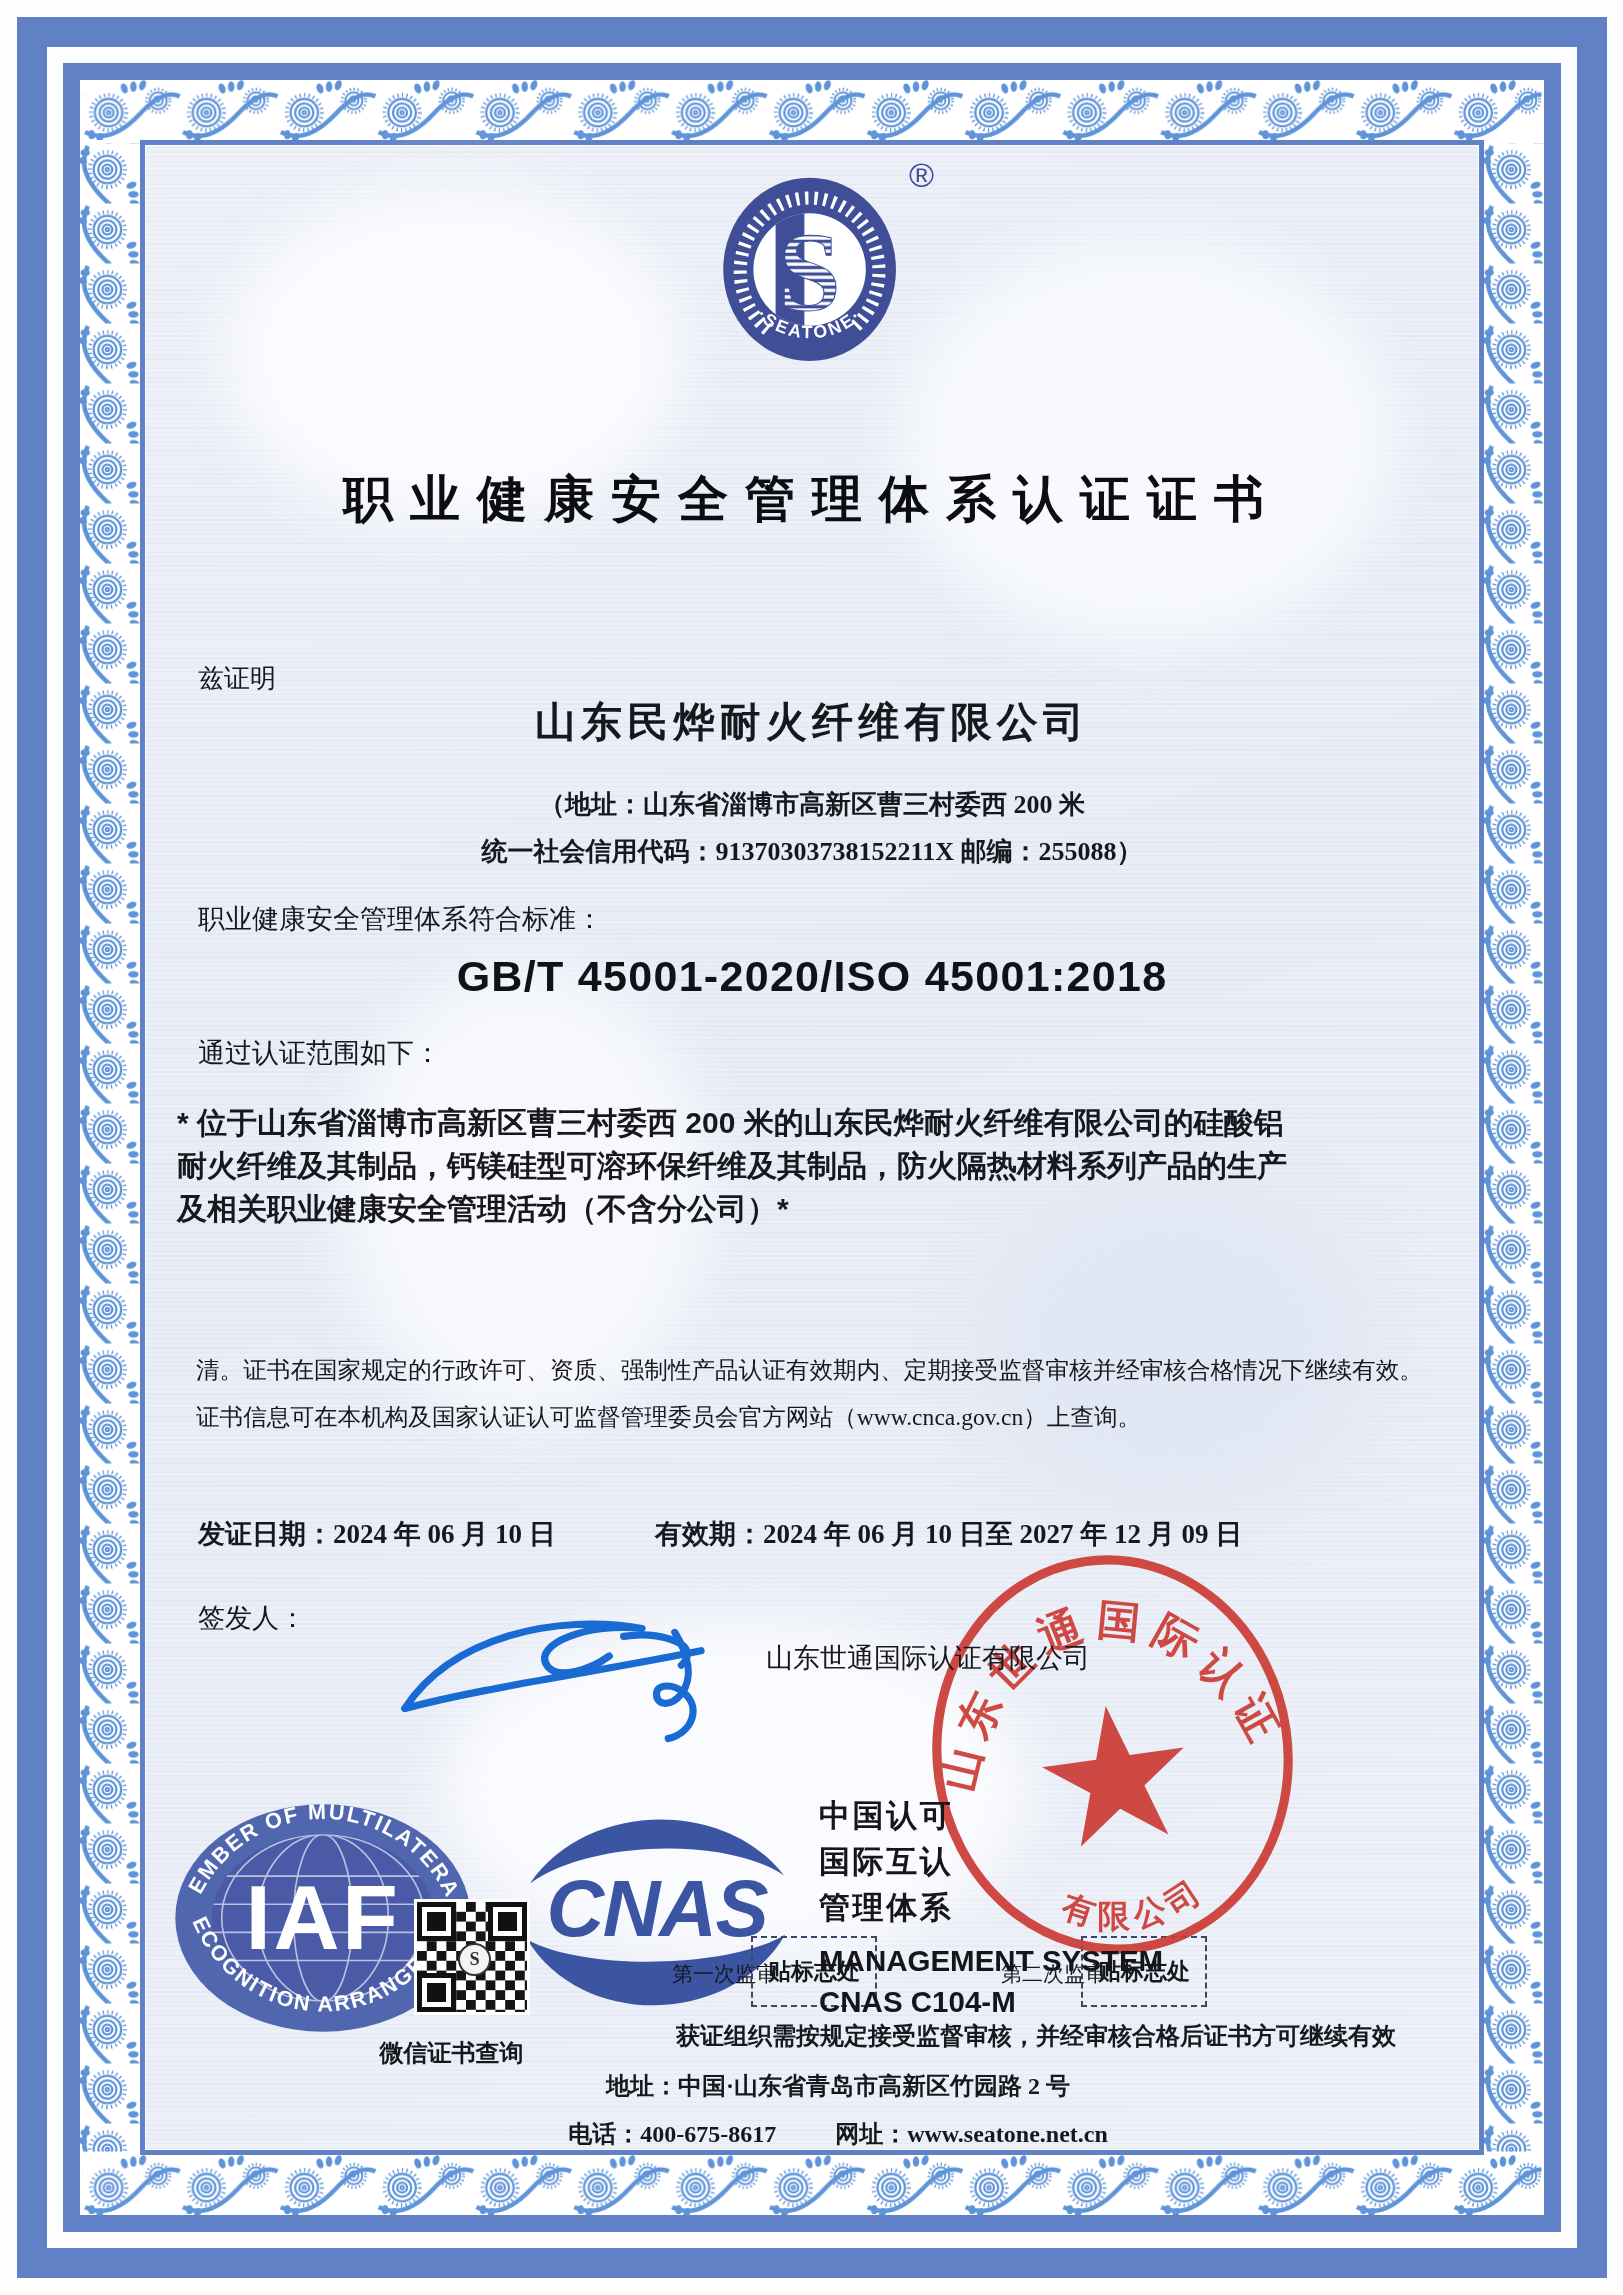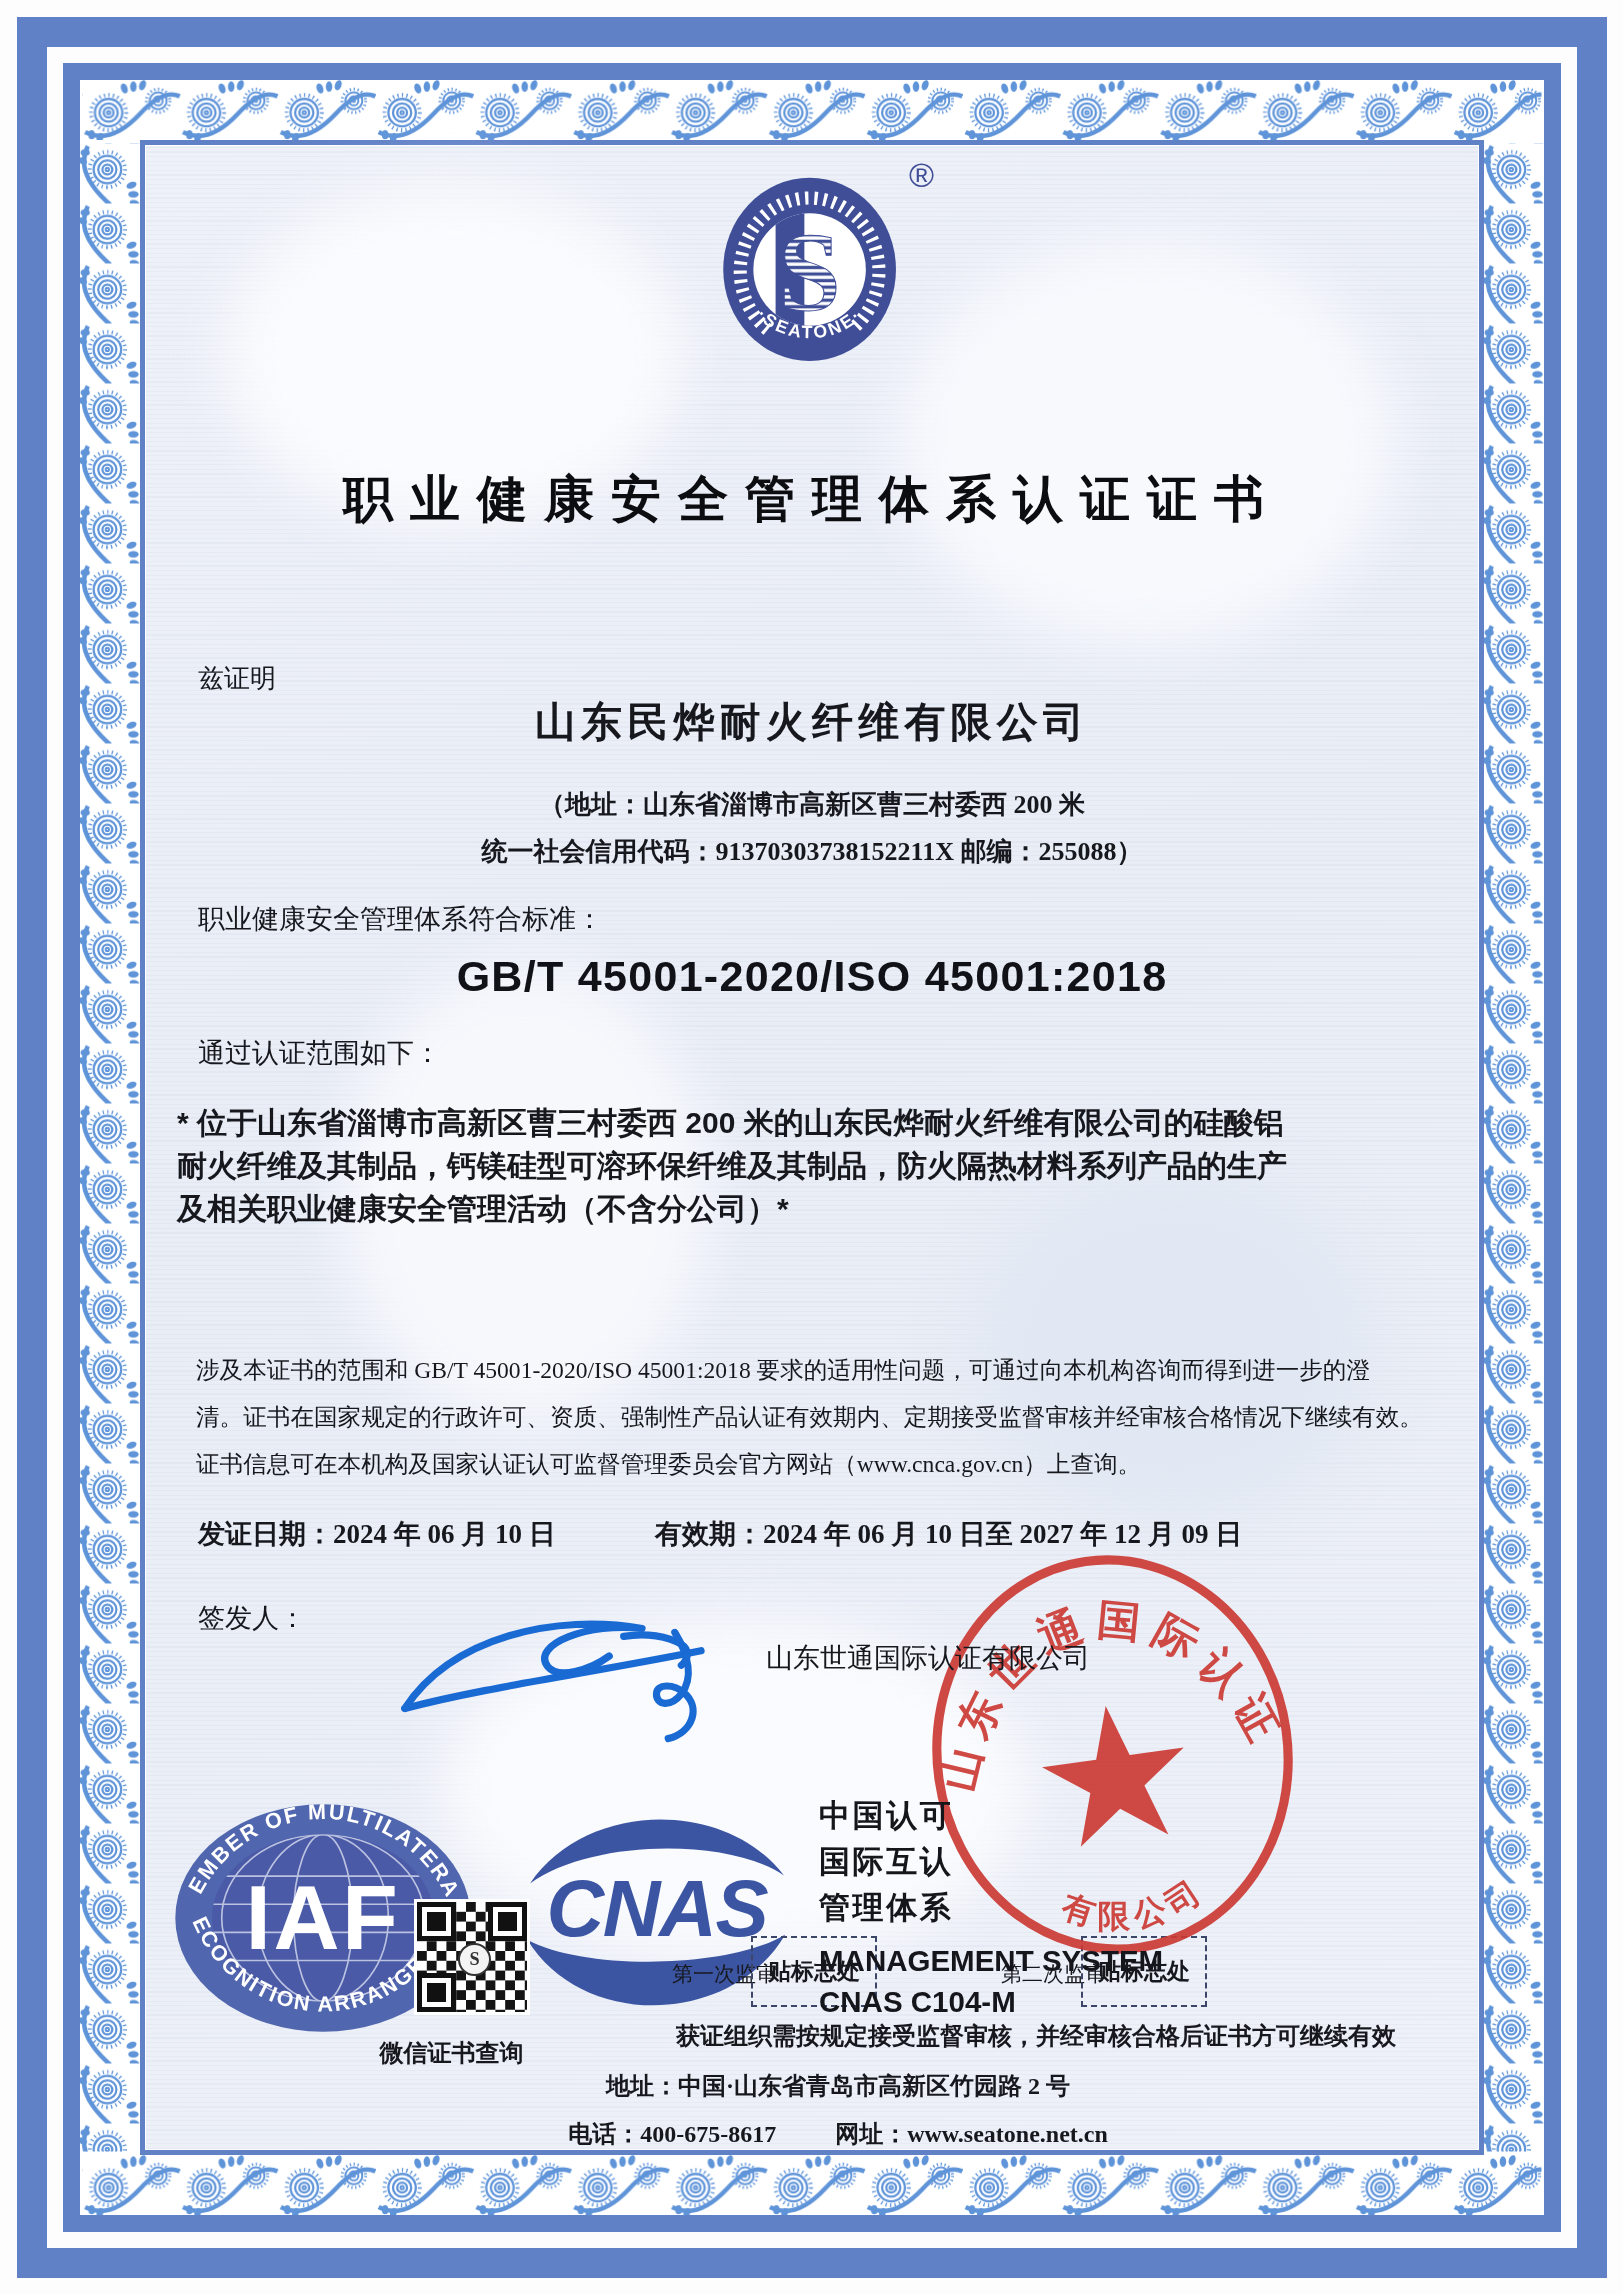--- a/index.html
+++ b/index.html
@@ -163,21 +163,20 @@
   <div class="abs standard">GB/T 45001-2020/ISO 45001:2018</div>
 
   <div class="abs scopelabel">通过认证范围如下：</div>
   <div class="abs scope">
     <div>* 位于山东省淄博市高新区曹三村委西 200 米的山东民烨耐火纤维有限公司的硅酸铝</div>
     <div>耐火纤维及其制品，钙镁硅型可溶环保纤维及其制品，防火隔热材料系列产品的生产</div>
     <div>及相关职业健康安全管理活动（不含分公司）*</div>
   </div>
 
   <div class="abs fineprint">
-    <div>涉及本证书的范围和 GB/T 45001-2020/ISO 45001:2018 要求的适用性问题，可通过向本机构咨询而得到进一步的澄</div>
     <div>清。证书在国家规定的行政许可、资质、强制性产品认证有效期内、定期接受监督审核并经审核合格情况下继续有效。</div>
     <div>证书信息可在本机构及国家认证认可监督管理委员会官方网站（www.cnca.gov.cn）上查询。</div>
   </div>
 
   <div class="abs daterow" style="left:198px;top:1516px;">
     <span>发证日期：</span><span>2024 年 06 月 10 日</span>
   </div>
   <div class="abs daterow" style="left:655px;top:1516px;">
     <span>有效期：</span><span>2024 年 06 月 10 日至 2027 年 12 月 09 日</span>
   </div>

